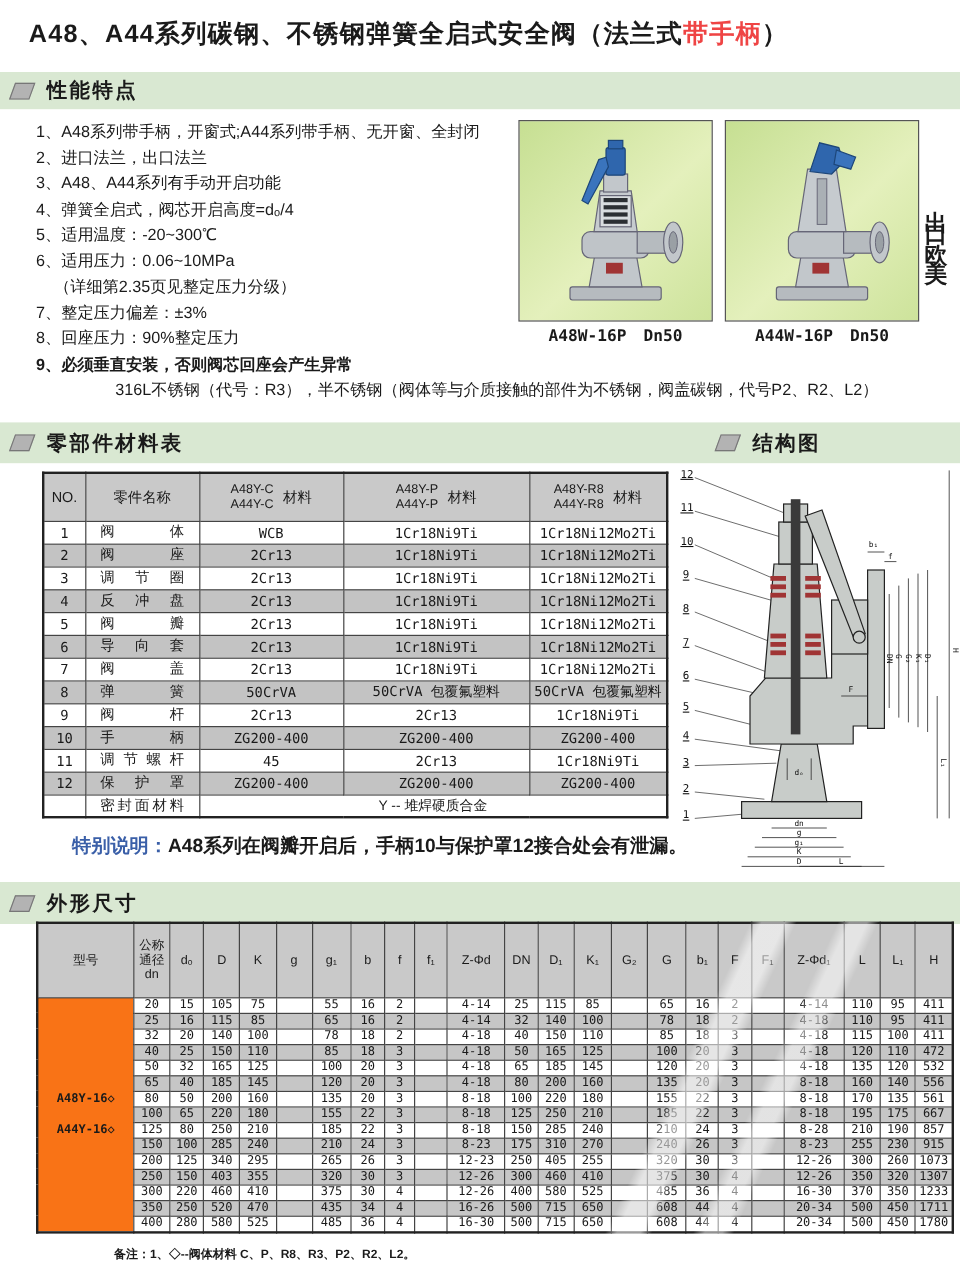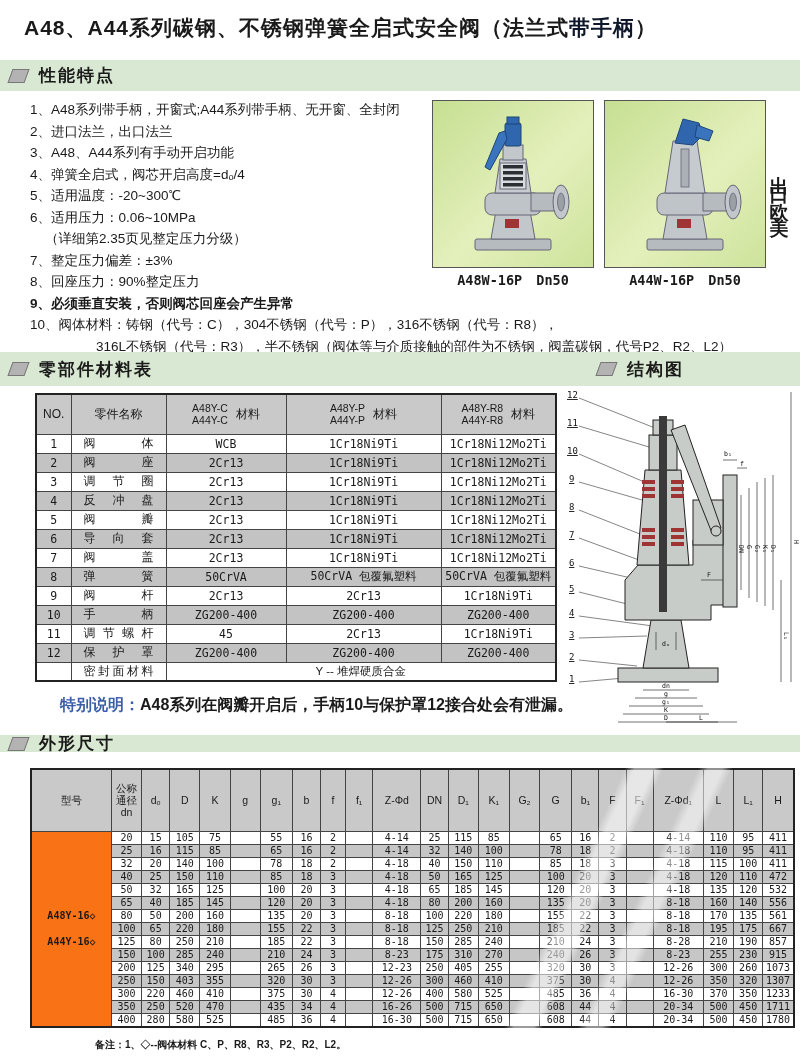--- a/index.html
+++ b/index.html
@@ -3,21 +3,21 @@
 <meta charset="utf-8">
 <style>
   * { margin:0; padding:0; box-sizing:border-box; }
   html,body { width:800px; }
   body { width:800px; height:1056px; position:relative; background:#fff;
          font-family:"Liberation Sans", sans-serif; color:#1a1a1a; overflow:hidden; }
   .abs { position:absolute; }
 
   
   .title { left:24px; top:14px; font-size:21px; font-weight:bold; letter-spacing:1px; }
-  .title .blue { color:#0f172a;text-align:right; }
+  .title .blue { color:#ef4444;text-align:right; }
 
   
   .secbar { left:0; width:800px; background:#d9e8d2; display:flex; align-items:center; }
   .secbar .para { width:17px; height:14px; background:#b3b3b3; border:1px solid #777;
                   transform:skewX(-20deg); margin:0 12px 0 10px; }
   .secbar .stitle { font-size:17px; font-weight:bold; letter-spacing:2px; }
   .secbar .right-part { display:flex; align-items:center; margin-left:435px; }
 
   
   .features { left:30px; top:99px; width:760px; font-size:13.5px; line-height:21.5px; }
@@ -90,21 +90,20 @@
     <div class="feat">1、A48系列带手柄，开窗式;A44系列带手柄、无开窗、全封闭</div>
     <div class="feat">2、进口法兰，出口法兰</div>
     <div class="feat">3、A48、A44系列有手动开启功能</div>
     <div class="feat">4、弹簧全启式，阀芯开启高度=dₒ/4</div>
     <div class="feat">5、适用温度：-20~300℃</div>
     <div class="feat">6、适用压力：0.06~10MPa</div>
     <div class="feat ind">（详细第2.35页见整定压力分级）</div>
     <div class="feat">7、整定压力偏差：±3%</div>
     <div class="feat">8、回座压力：90%整定压力</div>
     <div class="feat b">9、必须垂直安装，否则阀芯回座会产生异常</div>
-    <div class="feat">10、阀体材料：铸钢（代号：C），304不锈钢（代号：P），316不锈钢（代号：R8），</div>
     <div class="feat ind2">316L不锈钢（代号：R3），半不锈钢（阀体等与介质接触的部件为不锈钢，阀盖碳钢，代号P2、R2、L2）</div>
   </div>
 
 <div class="abs photo-box" style="left:432px;">
   <svg width="160" height="166" viewBox="0 0 160 166">
     <rect x="42" y="138" width="76" height="11" rx="2" fill="#b6bbbf" stroke="#667" stroke-width="1"></rect>
     <polygon points="58,138 102,138 96,104 64,104" fill="#c2c7cb" stroke="#667" stroke-width="1"></polygon>
     <rect x="52" y="92" width="56" height="22" rx="7" fill="#bfc4c8" stroke="#667" stroke-width="1"></rect>
     <rect x="98" y="92" width="26" height="18" fill="#b6bbbf" stroke="#667" stroke-width="1"></rect>
     <ellipse cx="128" cy="101" rx="8" ry="17" fill="#c2c7cb" stroke="#667" stroke-width="1"></ellipse>
@@ -388,21 +387,21 @@
     <text class="dl" x="101" y="332">K</text>
     <text class="dl" x="101" y="340">D</text>
     <text class="dl" x="136" y="340">L</text>
   </g>
 </svg>
 
 <div class="abs special-note">
   <span class="blue">特别说明：</span><span>A48系列在阀瓣开启后，手柄10与保护罩12接合处会有泄漏。</span>
 </div>
 
-<div class="abs secbar" style="top:735px;height:17px;">
+<div class="abs secbar" style="top:735px;height:35px;">
   <span class="para"></span>
   <span class="stitle">外形尺寸</span>
 </div>
 
 <table class="abs dims">
   <colgroup>
     <col style="width:80px">
       <col style="width:30px">
       <col style="width:28px">
       <col style="width:30px">

